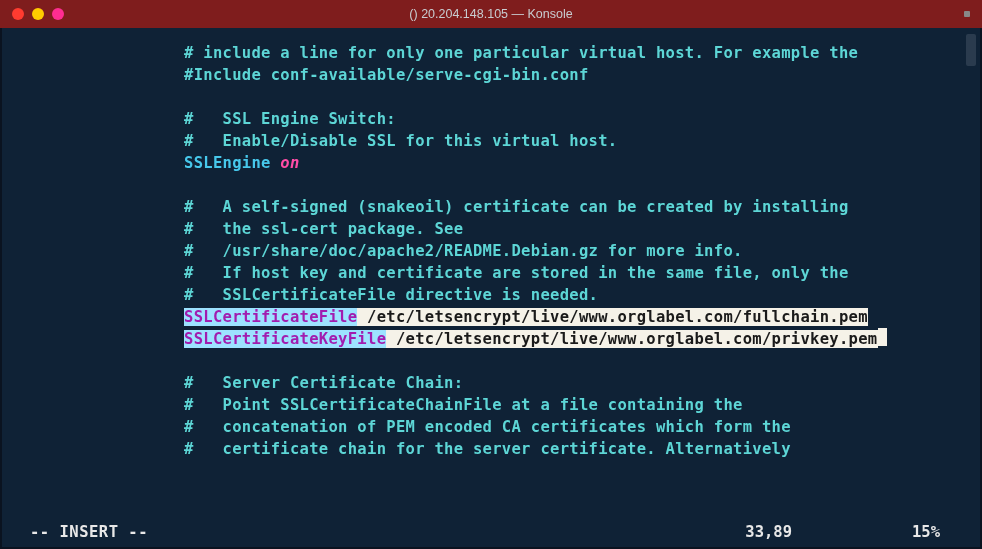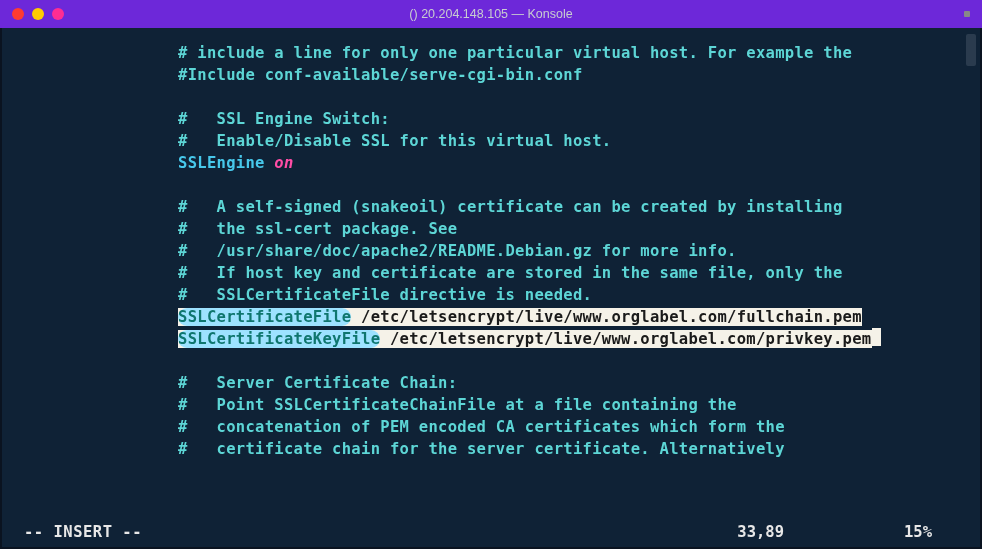--- a/index.html
+++ b/index.html
@@ -7,21 +7,21 @@
   body {
     background: #0a1929;
     font-family: 'Menlo', 'Consolas', 'DejaVu Sans Mono', monospace;
     font-size: 15.5px;
     font-weight: bold;
     line-height: 22px;
     color: #5dd6d6;
   }
   .titlebar {
     height: 28px;
-    background: #6d28d9;
+    background: #7f1d1d;
     display: flex;
     align-items: center;
     position: relative;
     padding: 0 12px;
   }
   .traffic-lights { display: flex; gap: 8px; align-items: center; }
   .tl { width: 12px; height: 12px; border-radius: 50%; }
   .tl-red { background: #ff3b30; }
   .tl-yellow { background: #ffcc00; }
   .tl-pink { background: #ff2d92; }
@@ -51,47 +51,47 @@
   }
   .scrollbar {
     position: absolute;
     right: 4px;
     top: 6px;
     width: 10px;
     height: 32px;
     background: #2a3b4e;
     border-radius: 2px;
   }
-  .content { padding-left: 22px; }
+  .content { padding-left: 28px; }
   .line { white-space: pre; letter-spacing: 0.3px; height: 22px; }
   .indent { display:inline-block; width: 154px; }
   .comment { color: #5dd6d6; }
   .directive { color: #47c8eb; }
   .value-on { color: #ff4da6; font-style: italic; }
   .sel {
     background: #f5f2e8;
     color: #1a3b4e;
   }
-  .sel .directive { background: #9de2ff; color: #0f766e; padding: 0; border-radius: 9px; }
+  .sel .directive { background: #9de2ff; color: #a21caf; padding: 0; }
   .sel .path { color: #1a1a1a; }
   .cursor {
     display: inline-block;
     width: 9px; height: 18px;
     background: #f5f2e8;
     vertical-align: -2px;
   }
   .statusbar {
     position: absolute;
     bottom: 4px;
-    left: 0; right: 14px;
+    left: 0; right: 0;
     height: 22px;
     display: flex;
     align-items: center;
     color: #e8e8e8;
-    padding: 0 22px;
+    padding: 0 28px;
   }
   .mode { flex: 0 0 auto; letter-spacing: 0.5px; }
   .spacer { flex: 1; }
   .pos { margin-right: 120px; }
   .pct { margin-right: 12px; }
 </style>
 </head>
 <body>
 
 <div class="titlebar">

